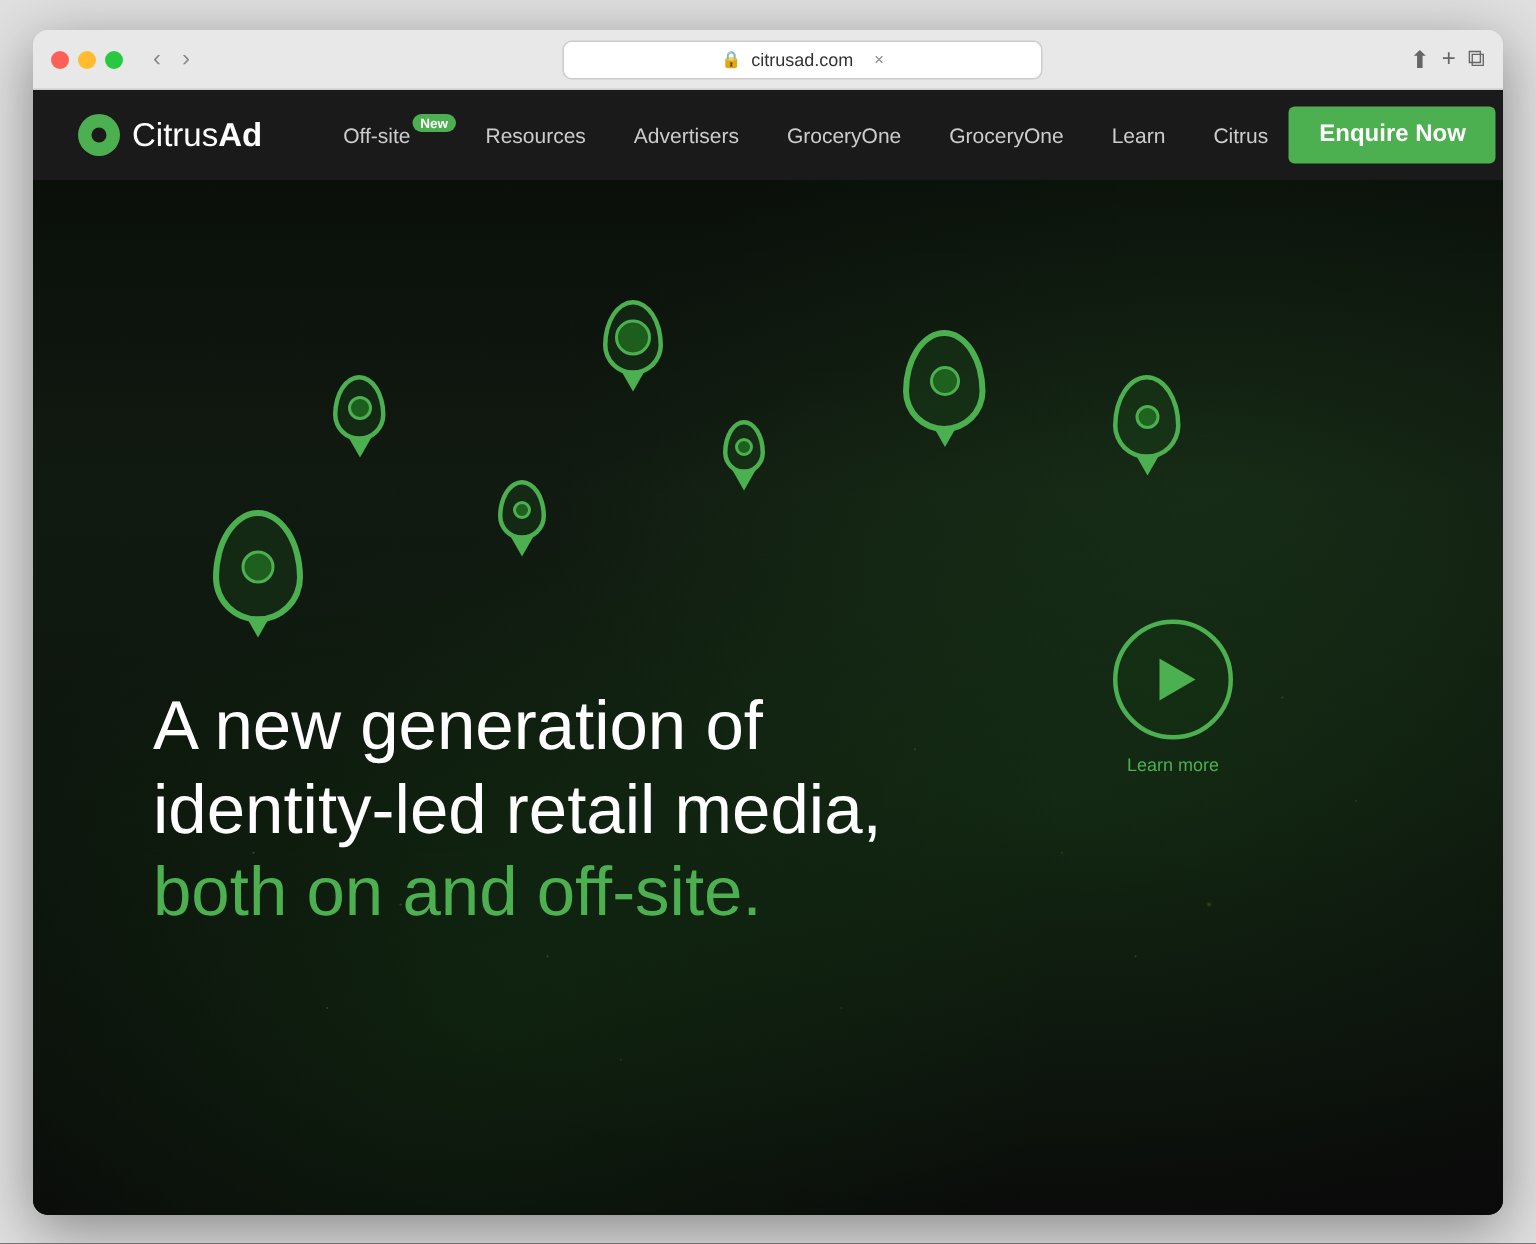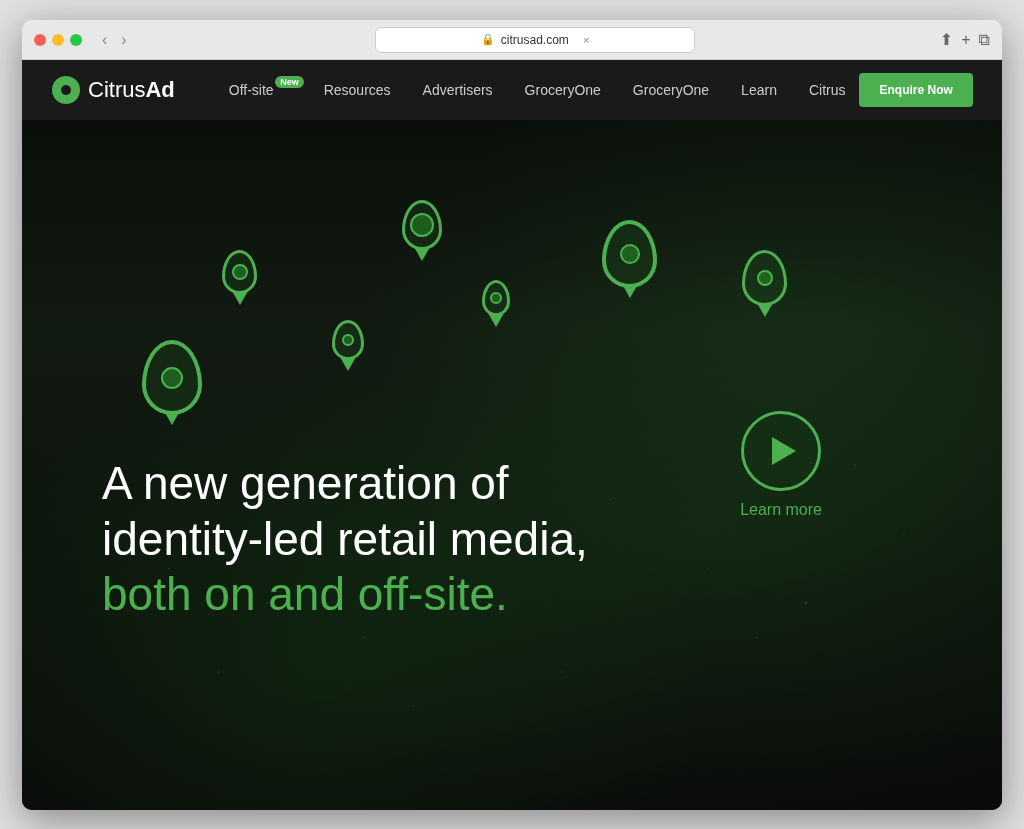--- a/index.html
+++ b/index.html
@@ -194,21 +194,21 @@
       top: 2px;
       right: 2px;
     }
 
     .nav-cta {
       background: #4caf50;
       color: white;
       border: none;
       border-radius: 4px;
       padding: 10px 20px;
-      font-size: 12px;
+      font-size: 16px;
       font-weight: 600;
       cursor: pointer;
       margin-left: auto;
       white-space: nowrap;
     }
 
     
     .hero {
       flex: 1;
       position: relative;
@@ -357,21 +357,21 @@
       width: 0;
       height: 0;
       border-top: 14px solid transparent;
       border-bottom: 14px solid transparent;
       border-left: 24px solid #4caf50;
       margin-left: 6px;
     }
 
     .play-label {
       color: #4caf50;
-      font-size: 16px;
+      font-size: 12px;
       font-weight: 400;
     }
   </style>
 </head>
 <body>
 
 <div class="browser-window">
 
   <div class="browser-titlebar">
     <div class="traffic-lights">

